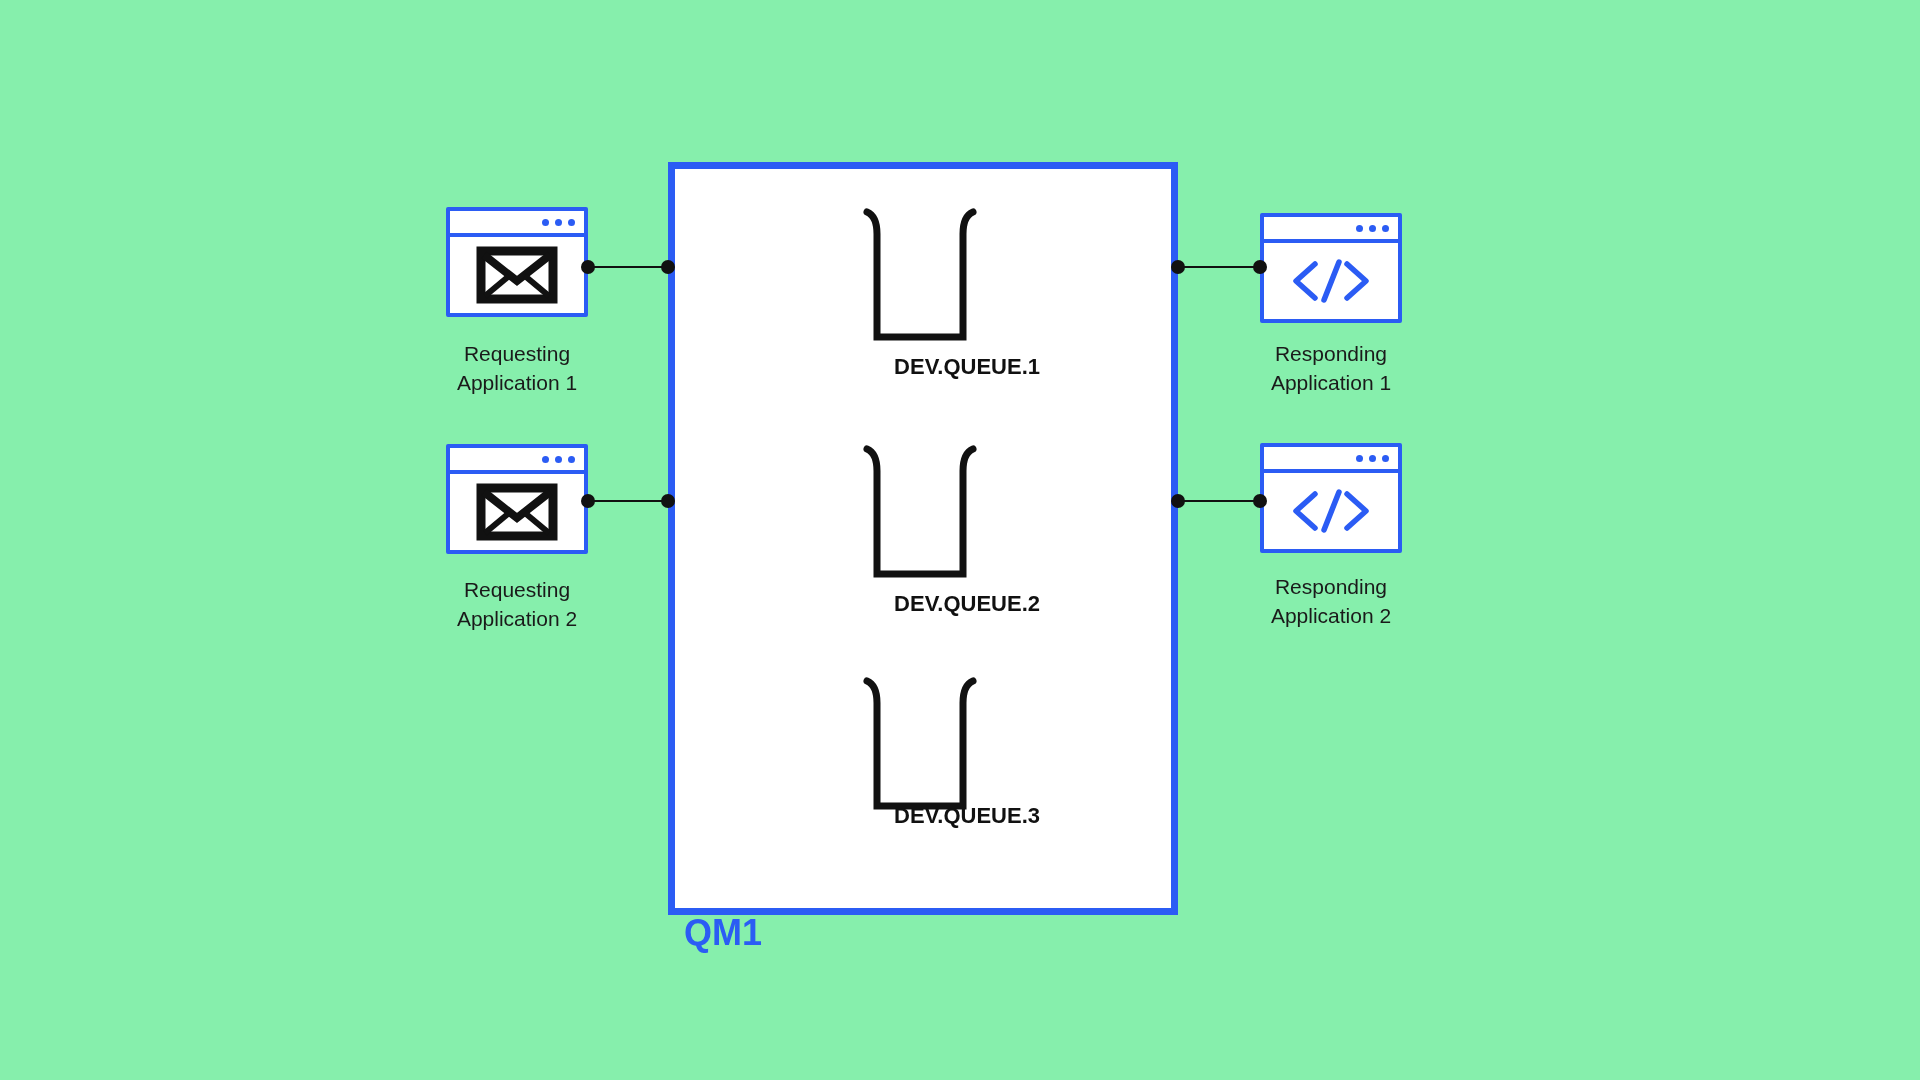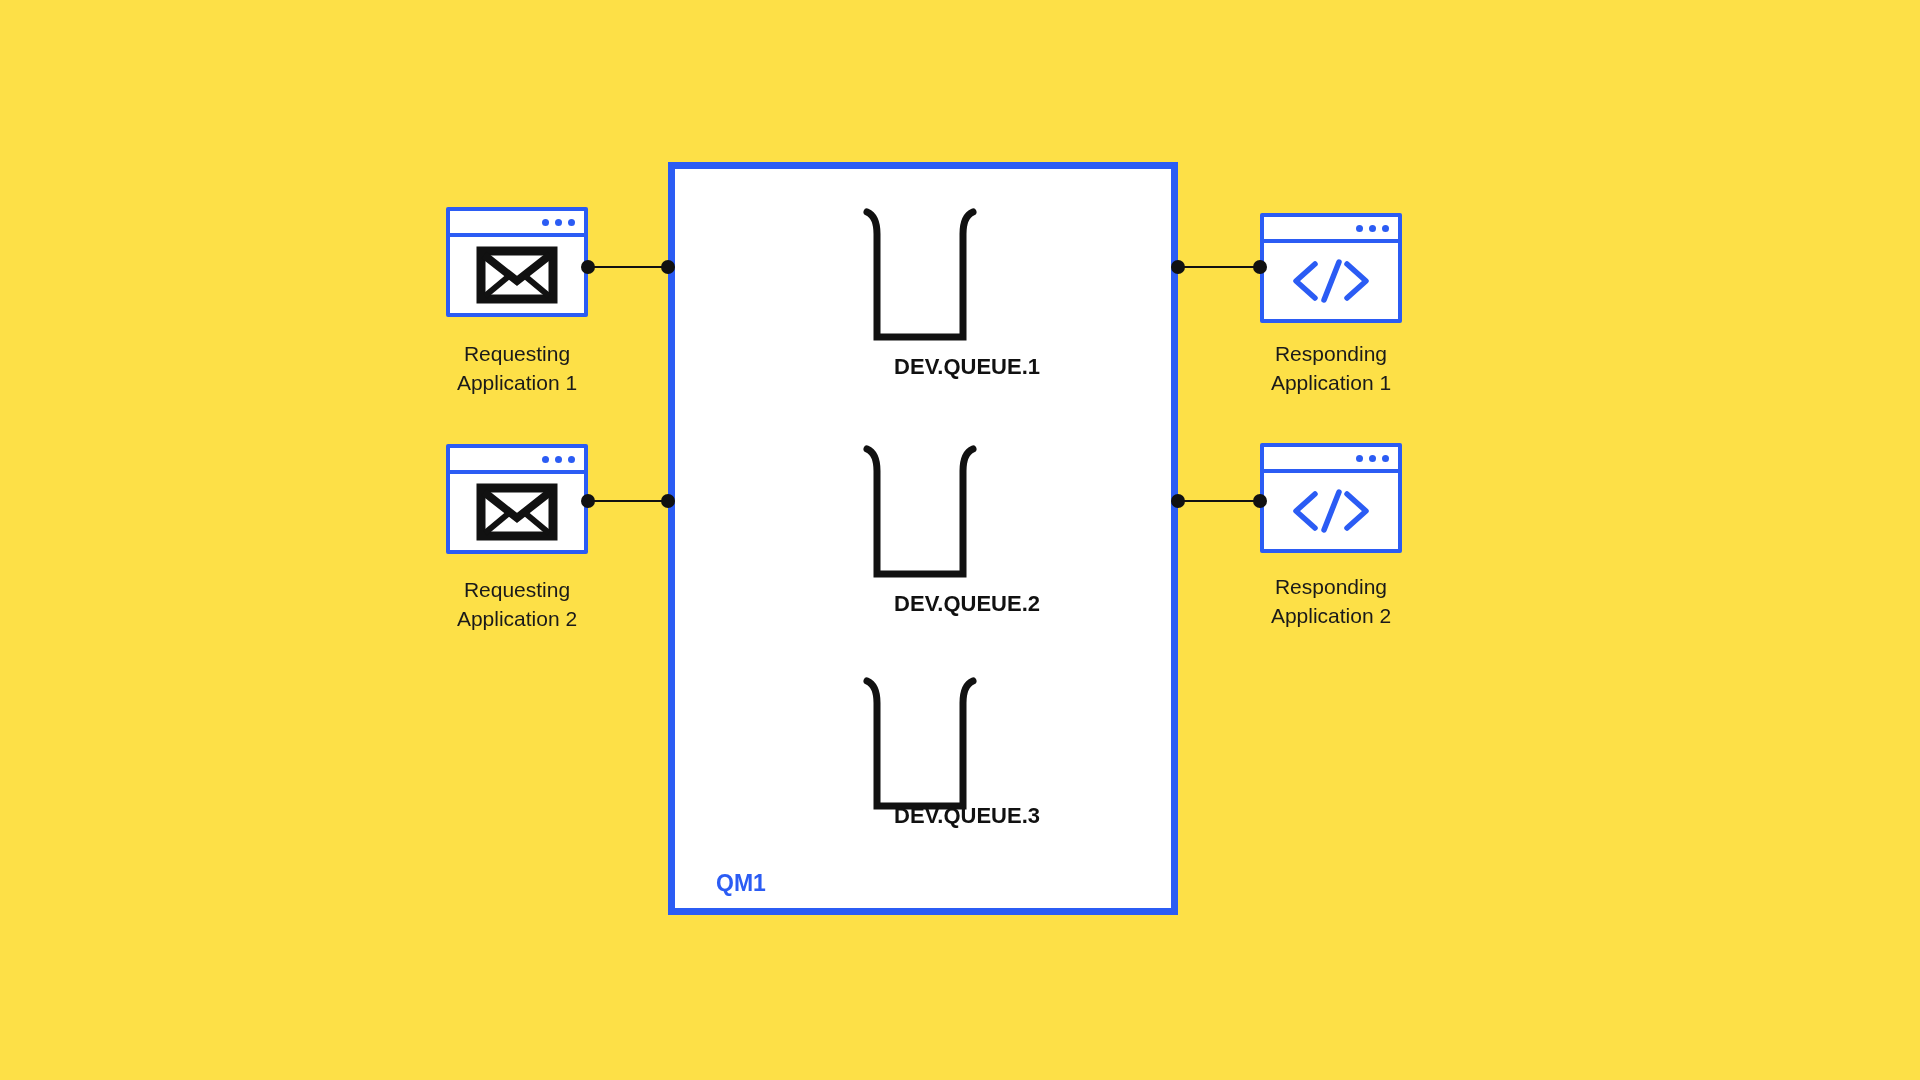--- a/index.html
+++ b/index.html
@@ -3,21 +3,21 @@
 <meta charset="utf-8">
 <style>
   :root{
     --accent:#2B5CF4;
     --ink:#111111;
   }
   html,body{margin:0;padding:0;background:#ffffff;}
   .canvas{
     position:relative;
     width:1920px;height:1080px;
-    background:#fde047;
+    background:#86efac;
     font-family:"Liberation Sans", sans-serif;
     overflow:hidden;
   }
 
   
   .window{
     position:absolute;
     width:142px;height:110px;
     border:4px solid var(--accent);
     border-radius:2px;
@@ -57,24 +57,23 @@
 
   
   .qm{
     position:absolute;left:668px;top:162px;
     width:510px;height:753px;
     border:7px solid var(--accent);
     box-sizing:border-box;
     background:#ffffff;
   }
   .qm-label{
-    position:absolute;left:684px;top:870px;
-    font-size:23px;font-weight:bold;
+    position:absolute;left:684px;top:912px;
+    font-size:36px;font-weight:bold;
     color:var(--accent);
-    margin-left:32px;
   }
 
   
   .queue-icon{position:absolute;left:863px;width:114px;height:138px;}
   #q1{top:207px}
   #q2{top:444px}
   #q3{top:676px}
   .queue-label{
     position:absolute;left:800px;width:240px;
     text-align:right;

